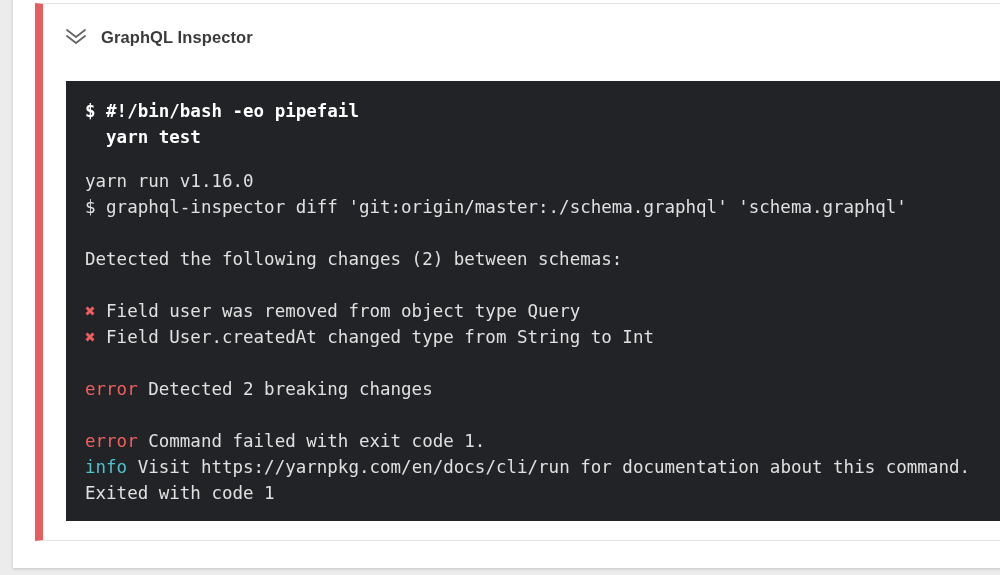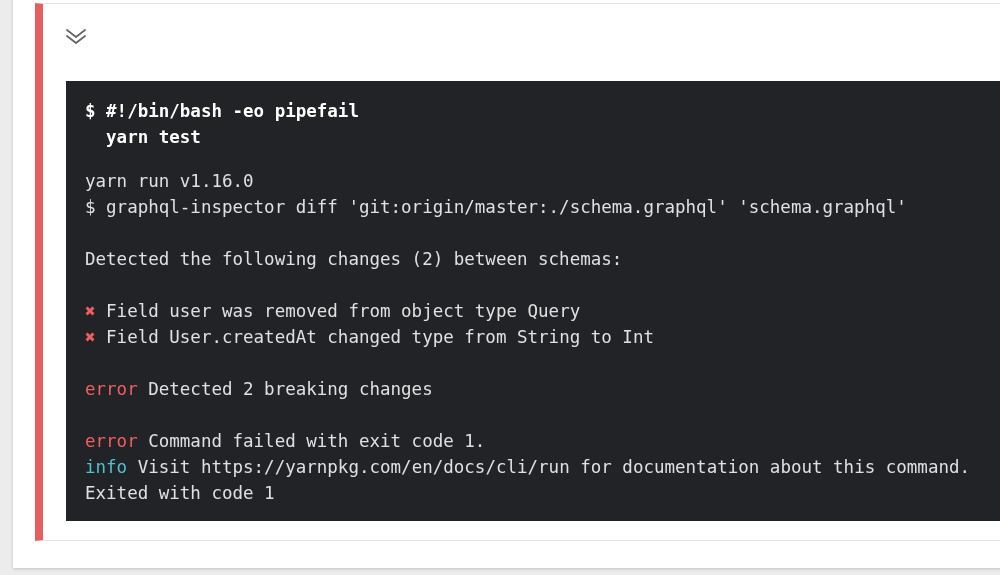--- a/index.html
+++ b/index.html
@@ -87,20 +87,21 @@
 <div class="card">
   <section class="step-row">
 
     <div class="step-header">
       <span class="chevron-icon">
         <svg width="24" height="22" viewBox="0 0 24 22" fill="none" xmlns="http://www.w3.org/2000/svg">
           <path d="M3 4 L12 11 L21 4" stroke="currentColor" stroke-width="1.8" stroke-linecap="round" stroke-linejoin="round"></path>
           <path d="M3 10 L12 17 L21 10" stroke="currentColor" stroke-width="1.8" stroke-linecap="round" stroke-linejoin="round"></path>
         </svg>
       </span>
+      <span class="step-title">GraphQL Inspector</span>
     </div>
 
     <div class="terminal">
       <pre class="cmd"><div class="t-line">$ #!/bin/bash -eo pipefail</div><div class="t-line">  yarn test</div></pre>
       <pre class="out"><div class="t-line"><span>yarn run v1.16.0</span></div><div class="t-line"><span>$ graphql-inspector diff 'git:origin/master:./schema.graphql' 'schema.graphql'</span></div><div class="t-line">&nbsp;</div><div class="t-line"><span>Detected the following changes (2) between schemas:</span></div><div class="t-line">&nbsp;</div><div class="t-line"><span style="color: rgb(239, 95, 95);">✖</span><span> Field user was removed from object type Query</span></div><div class="t-line"><span style="color: rgb(239, 95, 95);">✖</span><span> Field User.createdAt changed type from String to Int</span></div><div class="t-line">&nbsp;</div><div class="t-line"><span style="color: rgb(239, 95, 95);">error</span><span> Detected 2 breaking changes</span></div><div class="t-line">&nbsp;</div><div class="t-line"><span style="color: rgb(239, 95, 95);">error</span><span> Command failed with exit code 1.</span></div><div class="t-line"><span style="color: rgb(79, 194, 206);">info</span><span> Visit https://yarnpkg.com/en/docs/cli/run for documentation about this command.</span></div><div class="t-line"><span>Exited with code 1</span></div></pre>
     </div>
 
   </section>
 </div>
 

